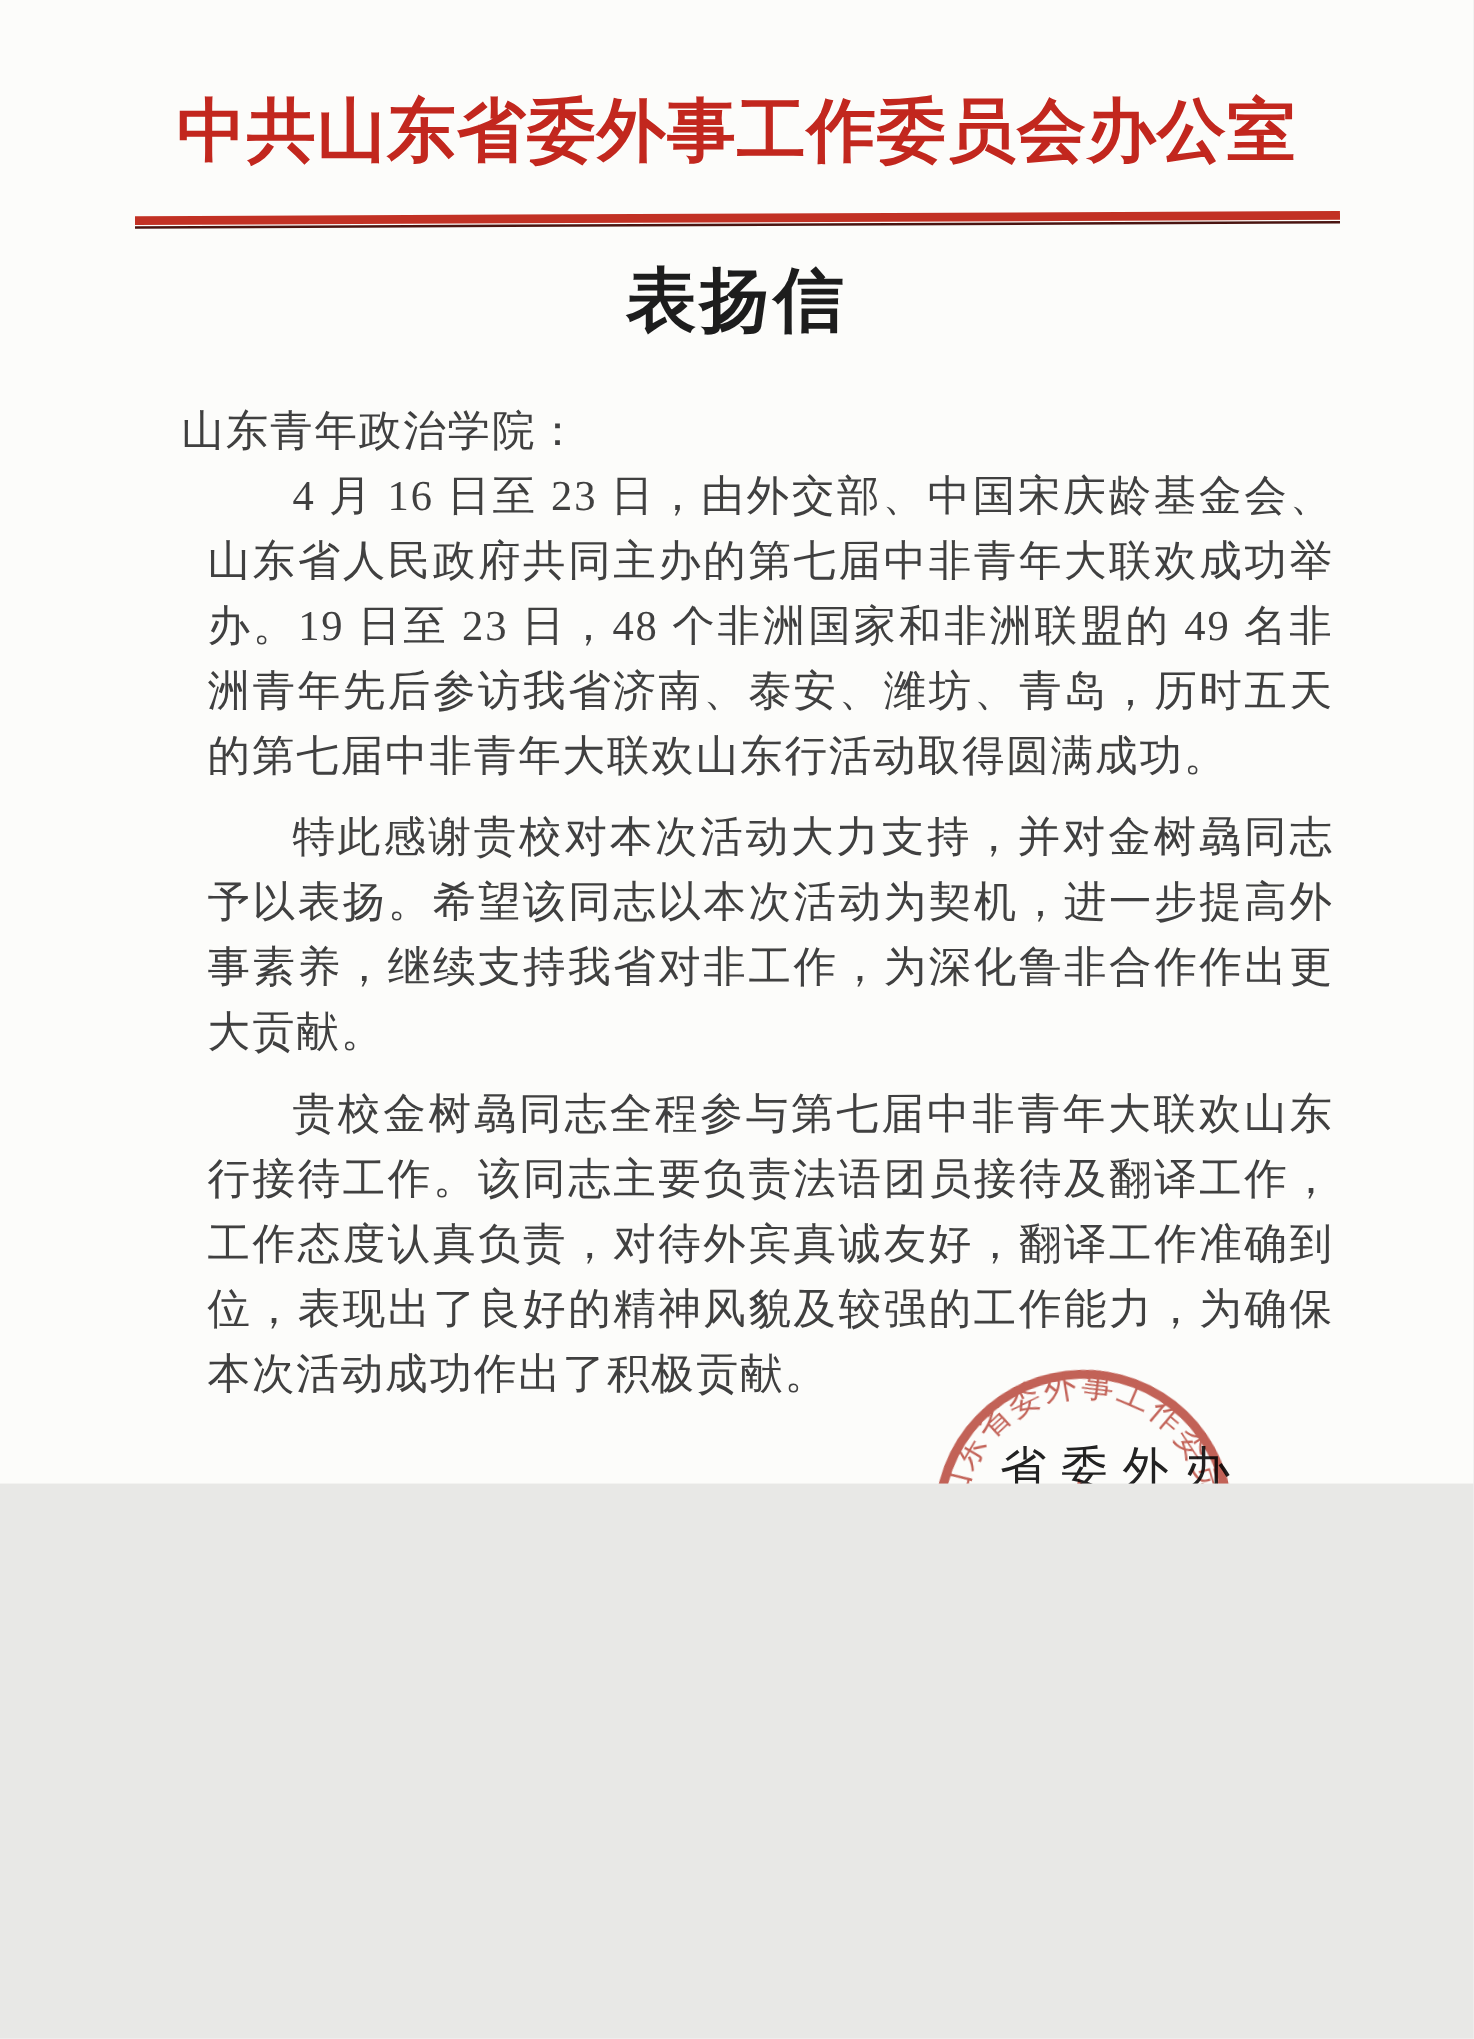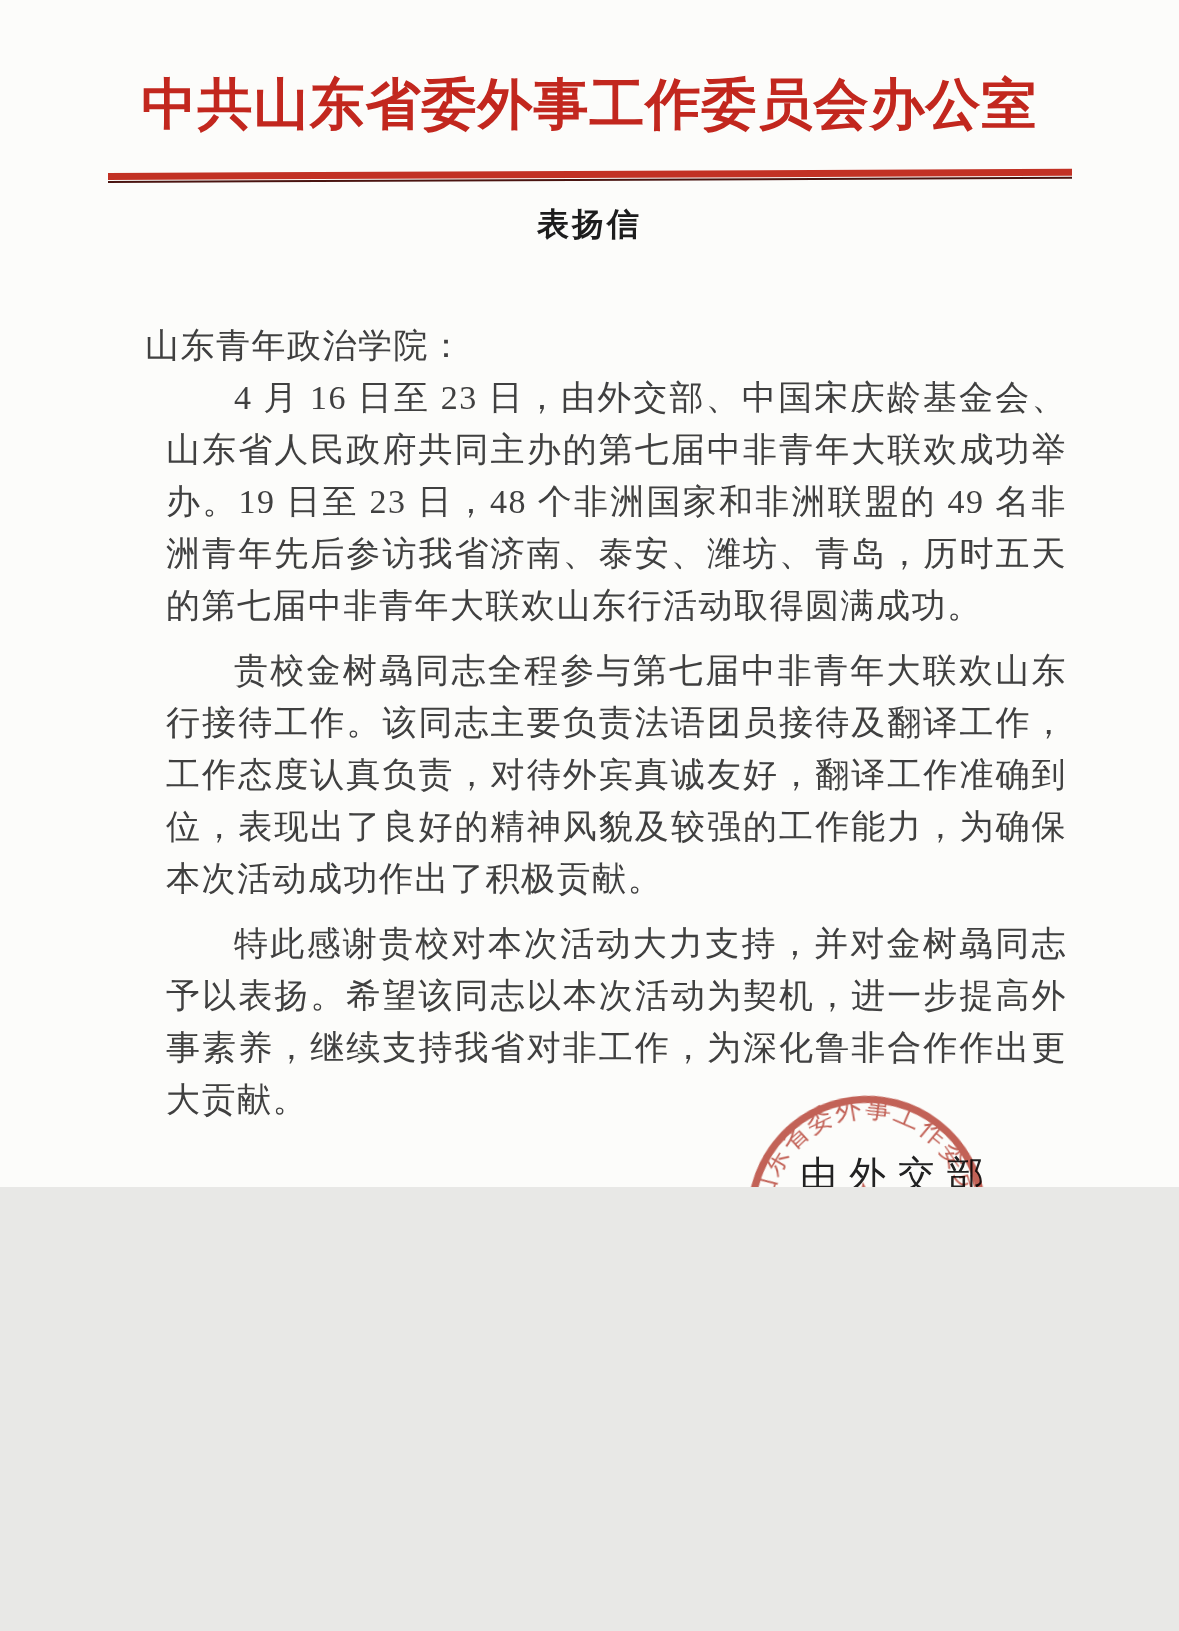--- a/index.html
+++ b/index.html
@@ -59,21 +59,21 @@
   .rule-top .dark-line { margin-top: 1px; }
   .rule-bottom .dark-line { margin-bottom: 1px; }
 
   
   .doc-title {
     position: absolute;
     top: 203px;
     left: 0;
     width: 100%;
     text-align: center;
-    font-size: 32px;
+    font-size: 56px;
     font-weight: bold;
     letter-spacing: 3px;
     color: #1d1d1d;
   }
 
   
   .body-text {
     position: absolute;
     top: 320px;
     left: 145px;
@@ -138,25 +138,25 @@
   <div class="rule rule-top">
     <div class="red-bar"></div>
     <div class="dark-line"></div>
   </div>
 
   <div class="doc-title">表扬信</div>
 
   <div class="body-text">
     <p class="salutation">山东青年政治学院：</p>
     <p class="para">4 月 16 日至 23 日，由外交部、中国宋庆龄基金会、山东省人民政府共同主办的第七届中非青年大联欢成功举办。19 日至 23 日，48 个非洲国家和非洲联盟的 49 名非洲青年先后参访我省济南、泰安、潍坊、青岛，历时五天的第七届中非青年大联欢山东行活动取得圆满成功。</p>
+    <p class="para">特此感谢贵校对本次活动大力支持，并对金树骉同志予以表扬。希望该同志以本次活动为契机，进一步提高外事素养，继续支持我省对非工作，为深化鲁非合作作出更大贡献。</p>
     <p class="para">贵校金树骉同志全程参与第七届中非青年大联欢山东行接待工作。该同志主要负责法语团员接待及翻译工作，工作态度认真负责，对待外宾真诚友好，翻译工作准确到位，表现出了良好的精神风貌及较强的工作能力，为确保本次活动成功作出了积极贡献。</p>
-    <p class="para">特此感谢贵校对本次活动大力支持，并对金树骉同志予以表扬。希望该同志以本次活动为契机，进一步提高外事素养，继续支持我省对非工作，为深化鲁非合作作出更大贡献。</p>
   </div>
 
-  <div class="signer">由外交部</div>
+  <div class="signer">省委外办</div>
   <div class="sig-date">2026 年 4 月 26 日</div>
 
   <svg class="seal" viewBox="0 0 240 240" aria-hidden="true">
     <defs>
       <path id="sealArc" d="M 33,152 A 93,93 0 1 1 207,152" fill="none"></path>
     </defs>
     <circle cx="120" cy="120" r="111" fill="none" stroke="#b5372a" stroke-width="7"></circle>
     <text font-size="25" fill="#b5372a" letter-spacing="2" font-family="Liberation Serif, serif">
       <textPath href="#sealArc" startOffset="0" textLength="350">中共山东省委外事工作委员会</textPath>
     </text>

